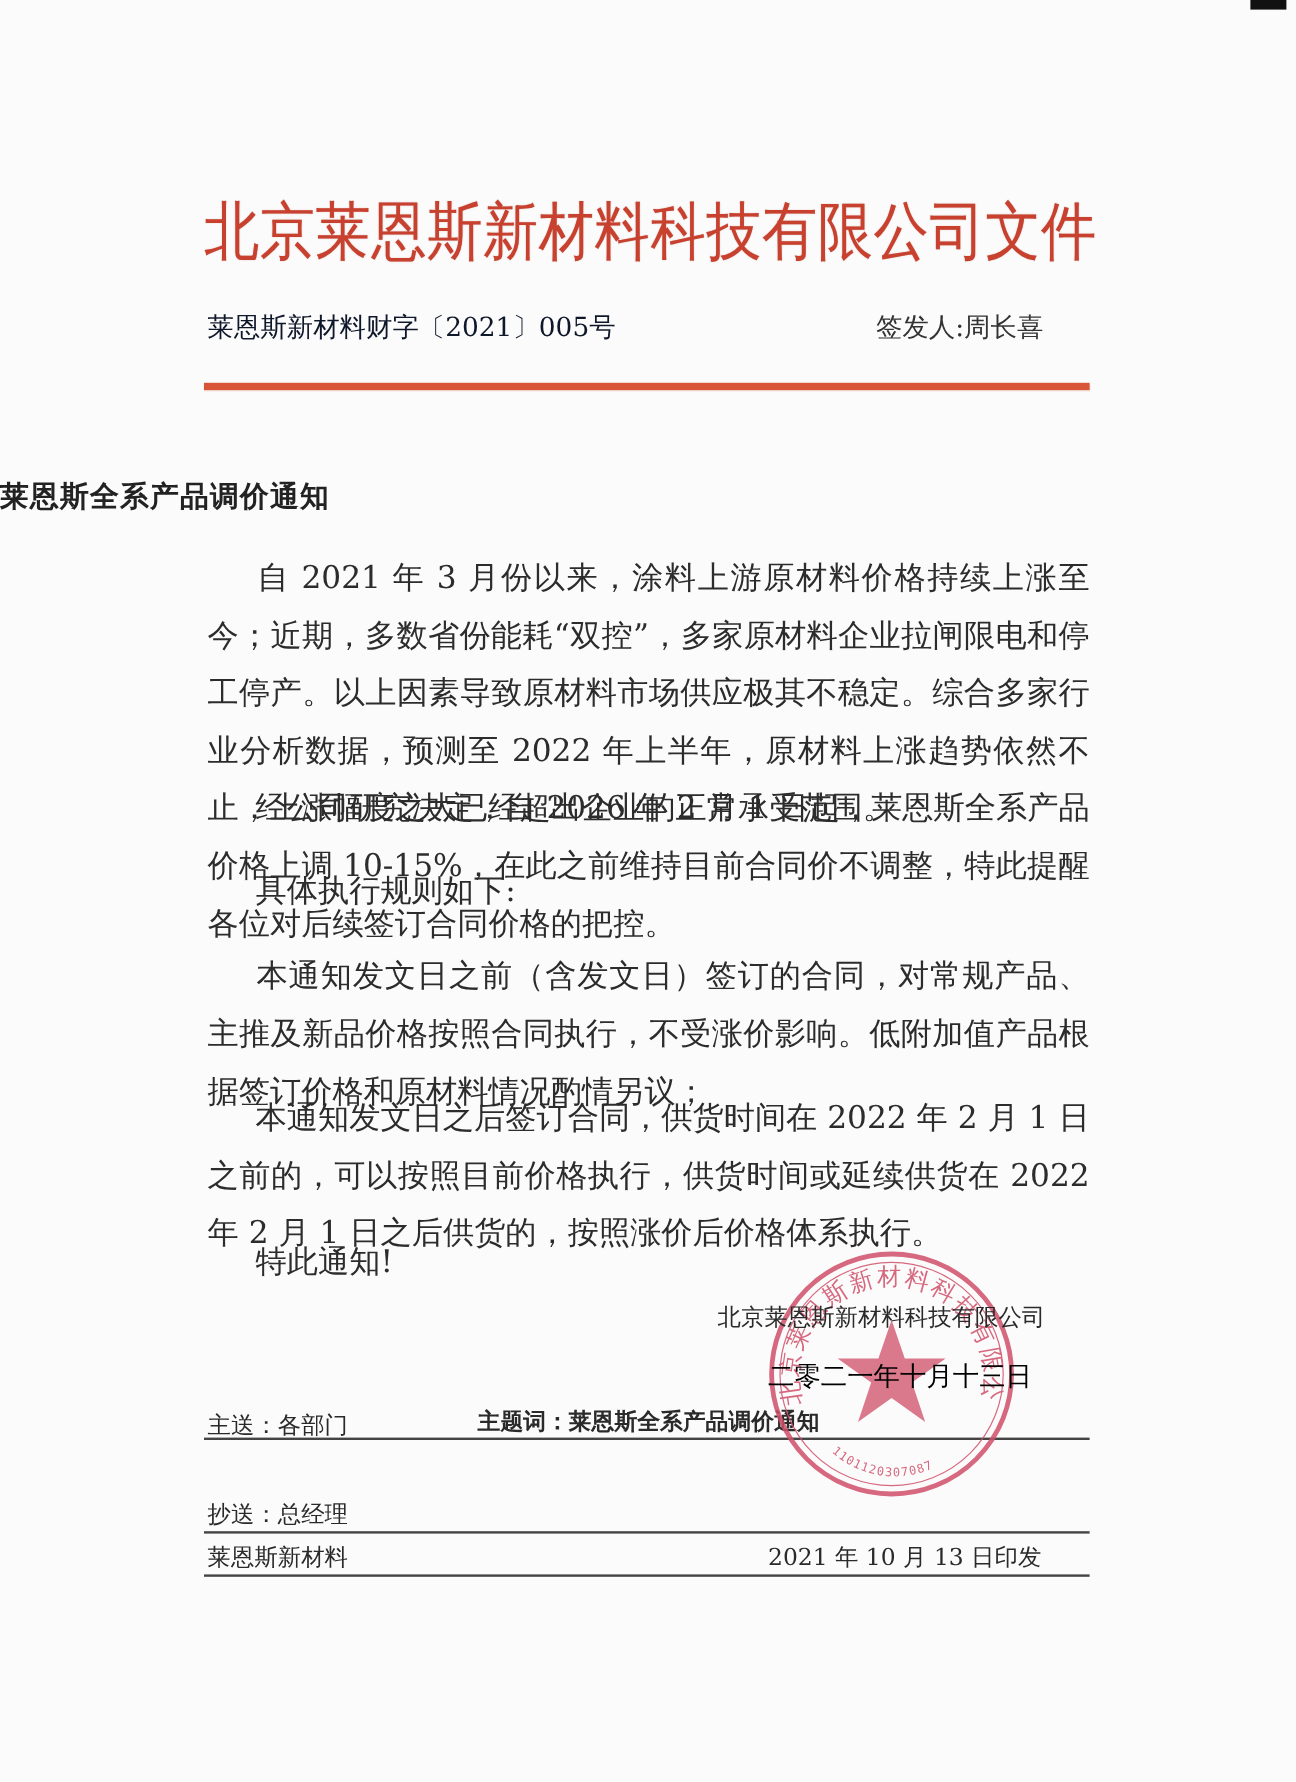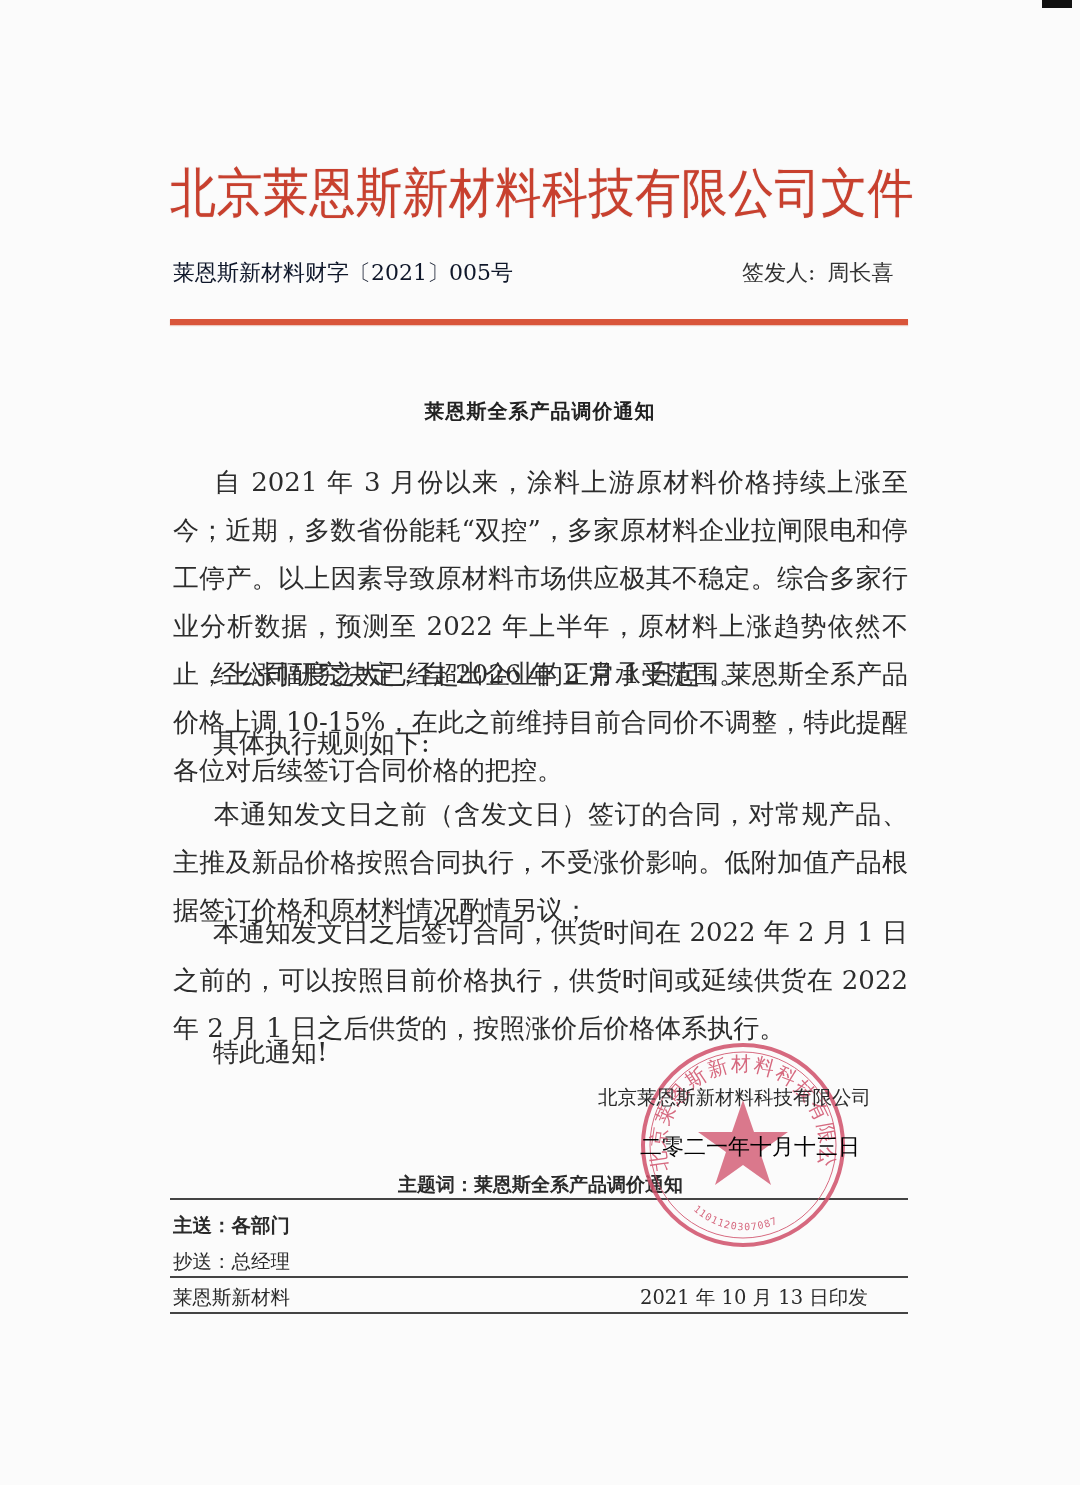--- a/index.html
+++ b/index.html
@@ -13,29 +13,29 @@
   .doc-header-title {
     position: absolute; left: 170px; top: 156px; width: 730px;
     font-family: "DejaVu Sans", "Liberation Sans", sans-serif;
     font-size: 46px; letter-spacing: 0.5px; line-height: 64px;
     color: #c8402e; white-space: nowrap;
     transform: scaleY(1.15); transform-origin: left top;
     text-shadow: 0 0 1px rgba(150,40,30,0.4);
   }
   .doc-number { position: absolute; left: 173px; top: 258px; font-size: 22px; color: #0f172a; white-space: nowrap; }
   .signer { position: absolute; left: 730px; top: 258px; font-size: 22px; color: #333; white-space: nowrap; }
-  .signer span { margin-left: 12px; text-align: center; }
+  .signer span { margin-left: 0; text-align: center; }
   .red-rule {
     position: absolute; left: 170px; top: 319px; width: 738px; height: 6px;
     background: #d9553a; box-shadow: 0 1px 1px rgba(200,80,50,0.3);
   }
   .notice-title {
-    position: absolute; left: 0; width: 1080px; top: 398px; text-align: center;
+    position: absolute; left: 0; width: 1080px; top: 398px; 
     font-family: "DejaVu Sans", "Liberation Sans", sans-serif;
-    font-weight: bold; font-size: 20px; color: #222; letter-spacing: 1px;
+    font-weight: bold; font-size: 24px; color: #222; letter-spacing: 1px;
   }
   .para {
     position: absolute; left: 173px; width: 735px;
     font-size: 26px; line-height: 48px; color: #2c2c2c;
     text-align: justify;
   }
   .para .indent { display: inline-block; width: 40px; }
   .p1 { top: 458px; }
   .p2 { top: 650px; }
   .p3 { top: 719px; }
@@ -44,21 +44,21 @@
   .p6 { top: 1028px; }
   .sign-company { position: absolute; left: 598px; top: 1084px; font-size: 19.5px; color: #2a2a2a; white-space: nowrap; z-index: 3; }
   .sign-date { position: absolute; left: 640px; top: 1132px; font-size: 22px; color: #000000; white-space: nowrap; z-index: 3; }
   .stamp { position: absolute; left: 638px; top: 1040px; width: 210px; height: 210px; z-index: 2; opacity: 0.85; }
   .footer-row { position: absolute; left: 173px; width: 735px; font-size: 19.5px; color: #2a2a2a; white-space: nowrap; }
   .footer-keywords { top: 1172px; font-family: "DejaVu Sans", "Liberation Sans", sans-serif; font-weight: bold; font-size: 19px; text-align: center; }
   .footer-line { position: absolute; left: 170px; width: 738px; height: 2px; background: #444; z-index: 1; }
   .l1 { top: 1198px; }
   .l2 { top: 1276px; }
   .l3 { top: 1312px; }
-  .footer-to { top: 1212px; font-weight: bold; }
+  .footer-to { top: 1174px; }
   .footer-cc { top: 1248px; }
   .footer-org { top: 1284px; }
   .footer-printed { position: absolute; left: 640px; top: 1284px; font-size: 19.5px; color: #2a2a2a; white-space: nowrap; }
 </style>
 </head>
 <body>
 
 <div class="corner-mark"></div>
 
 <div class="doc-header-title">北京莱恩斯新材料科技有限公司文件</div>

